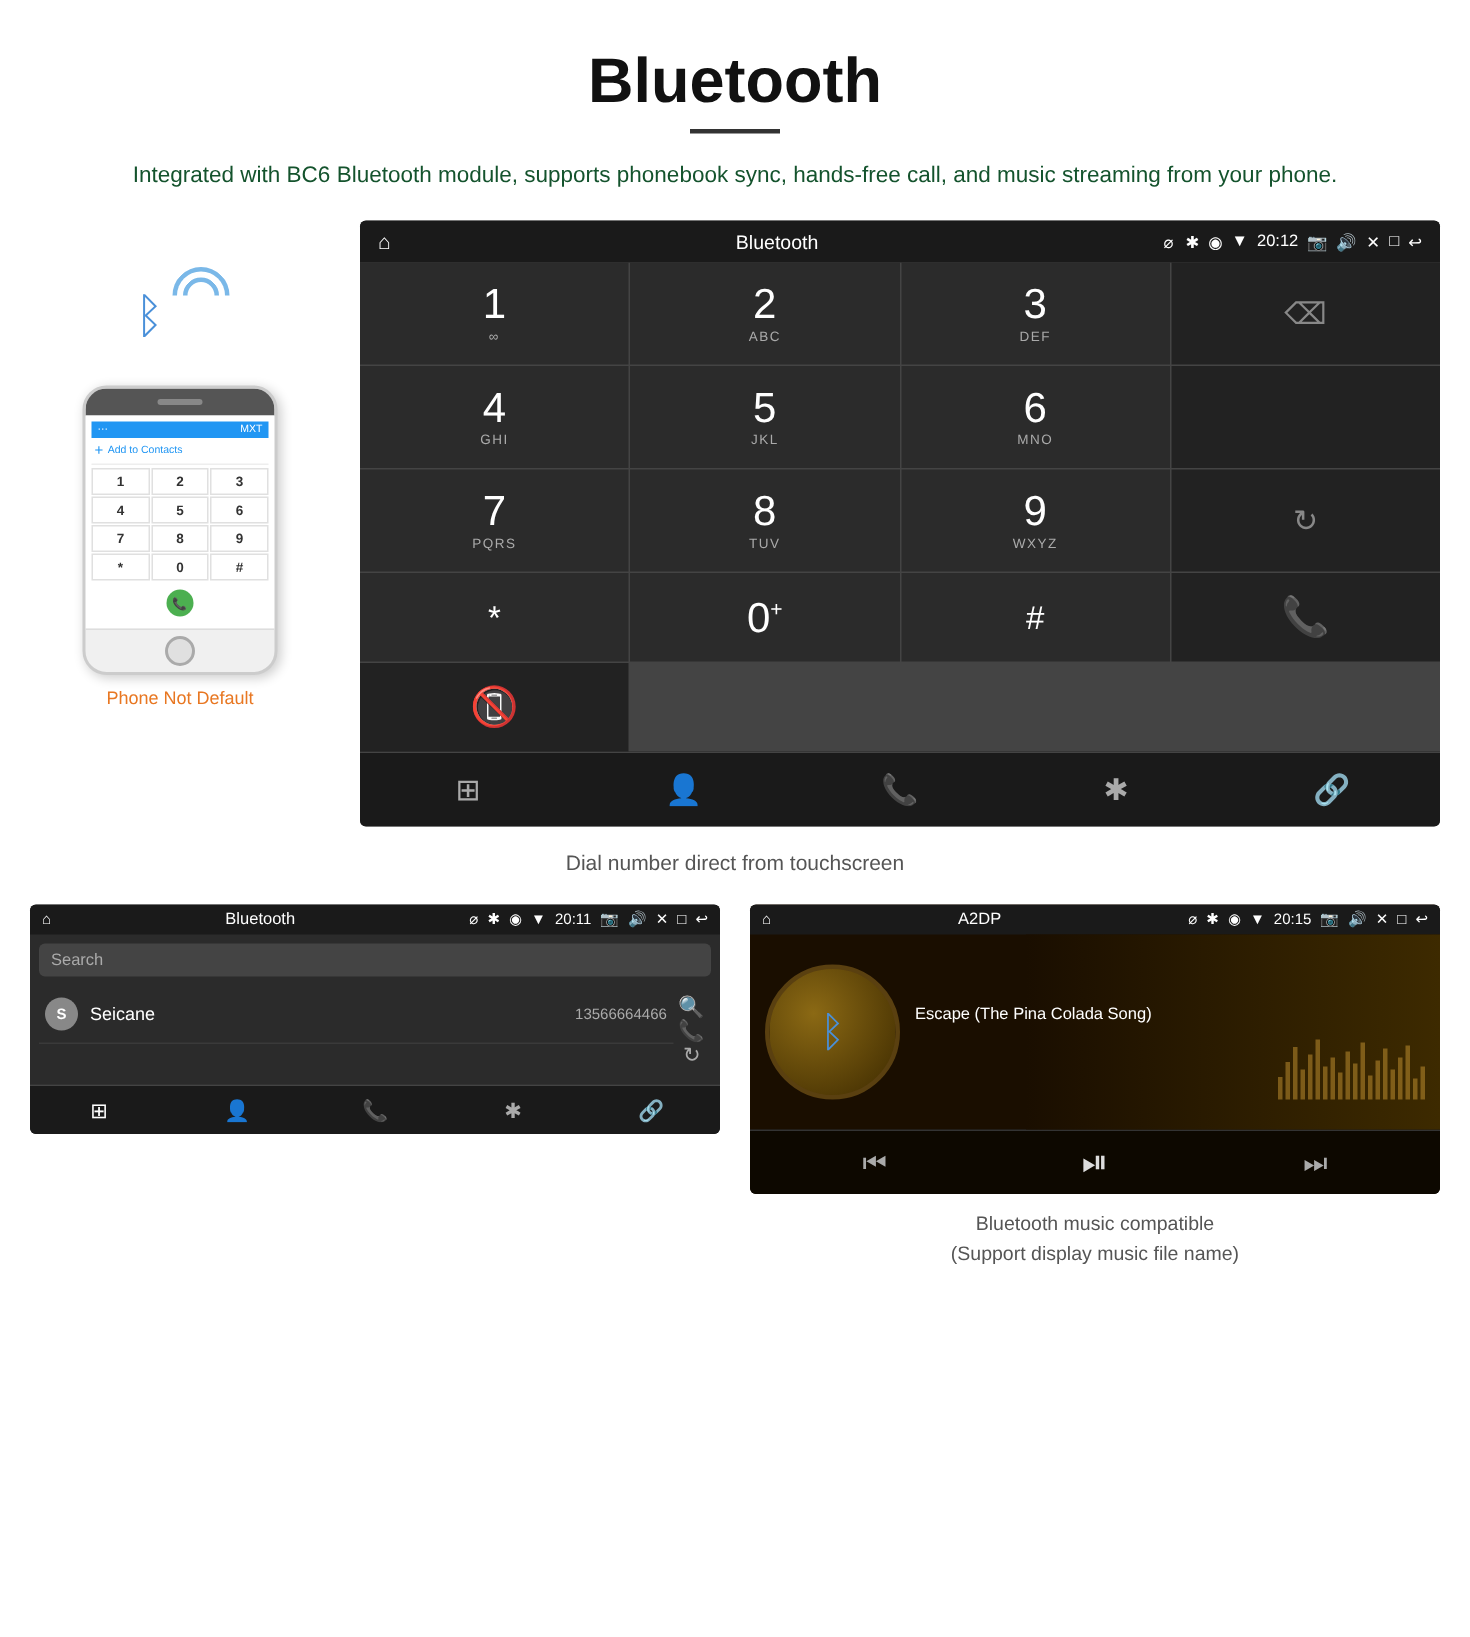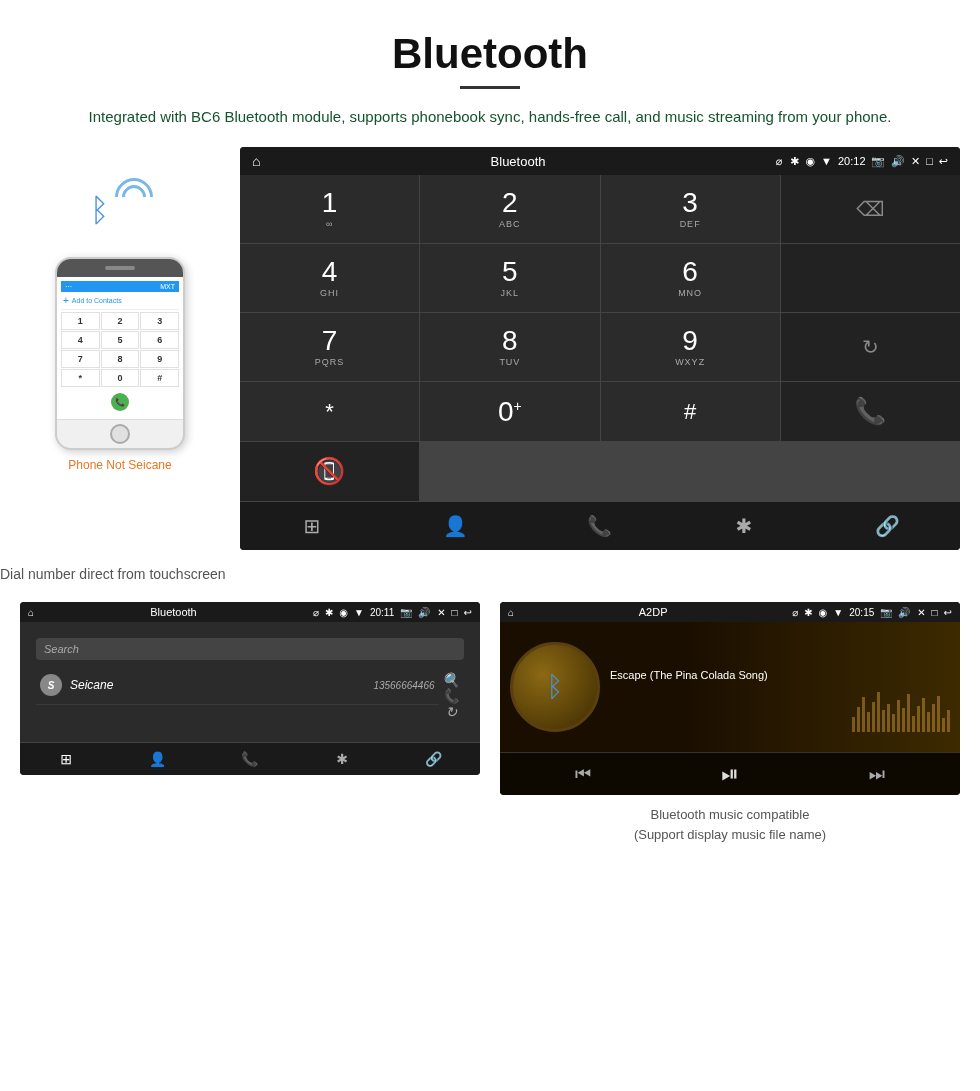--- a/index.html
+++ b/index.html
@@ -247,21 +247,21 @@
     .bottom-bar-item {
       display: flex;
       align-items: center;
       justify-content: center;
       padding: 12px 8px;
       cursor: pointer;
     }
     .bottom-bar-icon { font-size: 20px; color: #aaa; }
 
     .dial-caption {
-      text-align: left;
+      text-align: center;
       font-size: 14px;
       color: #555;
       margin: 8px 0 20px;
     }
 
     
     .bottom-panels {
       display: flex;
       gap: 20px;
       padding: 0 20px 30px;
@@ -284,21 +284,21 @@
     .mini-status-bar {
       background: #1a1a1a;
       display: flex;
       align-items: center;
       padding: 4px 8px;
       gap: 6px;
       color: #fff;
       font-size: 10px;
     }
     .mini-status-title { flex: 1; text-align: center; font-size: 11px; }
-    .mini-screen-body { padding: 16px; font-style: italic; }
+    .mini-screen-body { padding: 6px; }
     .search-bar {
       background: #444;
       border-radius: 4px;
       padding: 5px 8px;
       font-size: 11px;
       color: #aaa;
       margin-bottom: 6px;
     }
     .contact-row {
       display: flex;
@@ -477,21 +477,21 @@
           <div class="phone-key">#</div>
         </div>
         <div class="phone-bottom-row">
           <div class="phone-call-btn">📞</div>
         </div>
       </div>
       <div class="phone-home-btn">
         <div class="phone-home-circle"></div>
       </div>
     </div>
-    <div class="phone-not-included">Phone Not Seicane</div>
+    <div class="phone-not-included">Phone Not Default</div>
   </div>
 
   <div class="dialpad-screen">
     <div class="screen-status-bar">
       <span class="status-home-icon">⌂</span>
       <span class="status-title">Bluetooth</span>
       <span class="status-usb">⌀</span>
       <div class="status-right">
         <span>✱</span>
         <span>◉</span>

